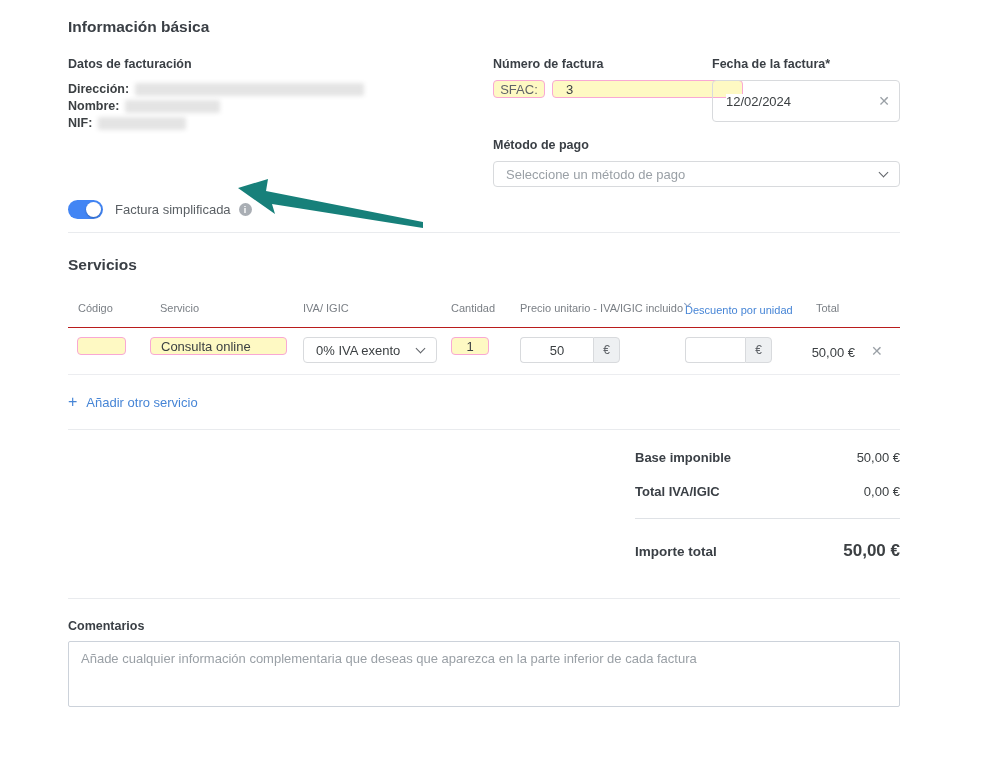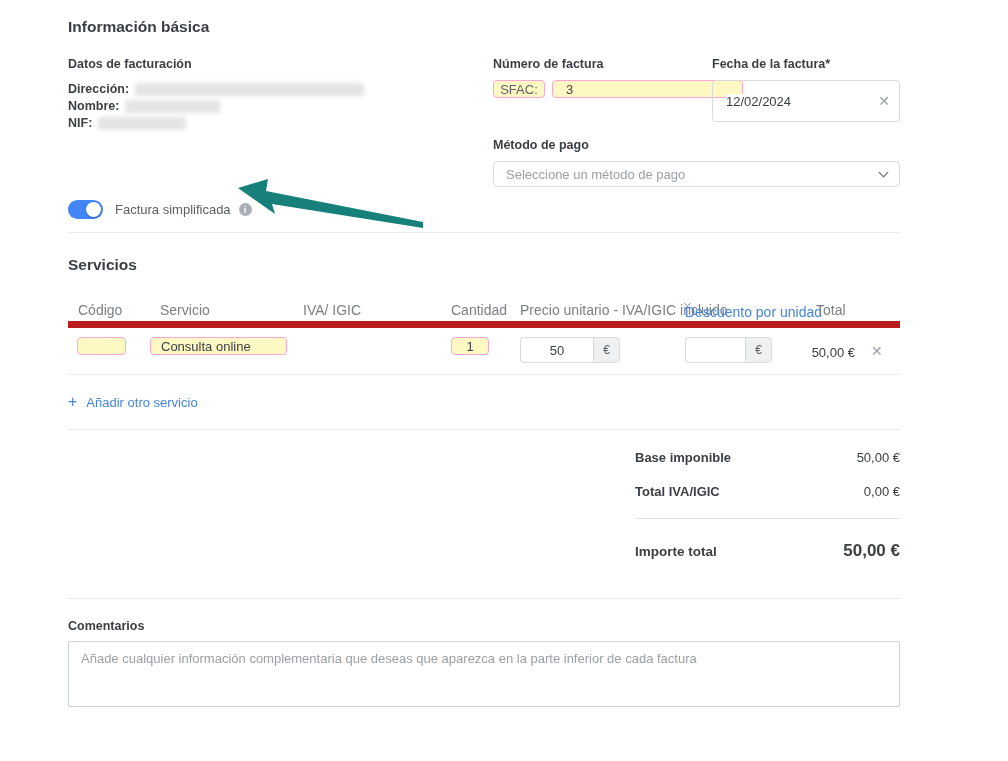--- a/index.html
+++ b/index.html
@@ -32,21 +32,21 @@
   .chev { width: 7px; height: 7px; border-right: 1.6px solid #5f6368; border-bottom: 1.6px solid #5f6368; transform: rotate(45deg); margin-top: -4px; }
 
   .toggle-row { display: flex; align-items: center; margin-top: 13px; gap: 12px; }
   .toggle { width: 35px; height: 19px; border-radius: 10px; background: #4285f4; position: relative; cursor: pointer; flex: none; }
   .toggle .knob { position: absolute; right: 2px; top: 2px; width: 15px; height: 15px; border-radius: 50%; background: #fff; box-shadow: 0 1px 2px rgba(0,0,0,.25); }
   .toggle-label { font-size: 13px; color: #5b6065; }
   .info-icon { width: 13px; height: 13px; border-radius: 50%; background: #a9aeb4; color: #fff; font-size: 9px; font-weight: bold; display: flex; align-items: center; justify-content: center; margin-left: -4px; }
   .hr { border: none; border-top: 1px solid #e9ebee; margin-top: 13px; }
 
   h2.section-title { font-size: 15.5px; font-weight: bold; margin-top: 23px; color: #3a3f45; }
-  .svc-head { position: relative; height: 28px; margin-top: 26px; border-bottom: 7px solid #b91c1c; font-size: 14px; color: #7a7f85; }
+  .svc-head { position: relative; height: 28px; margin-top: 26px; border-bottom: 1px solid #b91c1c; font-size: 11px; color: #7a7f85; }
   .svc-head span { position: absolute; top: 2px; white-space: nowrap; }
   .h-codigo { left: 10px; } .h-servicio { left: 92px; } .h-iva { left: 235px; }
   .h-cantidad { left: 383px; } .h-precio { left: 452px; }
   .h-descuento { left: 617px; color: #4685d6; display: flex; align-items: center; gap: 5px; }
   .h-total { left: 748px; }
   .chev-sm { width: 5px; height: 5px; border-right: 1.4px solid #8aa0c4; border-bottom: 1.4px solid #8aa0c4; transform: rotate(45deg); margin-top: -3px; display: inline-block; }
 
   .svc-row { position: relative; height: 47px; border-bottom: 1px solid #ecedf0; }
   .svc-row .inp, .svc-row .igroup, .svc-row .select-box { position: absolute; top: 9px; }
   .c-codigo { left: 9px; width: 49px; text-align: center; }
@@ -156,20 +156,24 @@
       <span class="h-descuento">
           <span>Descuento por unidad</span>
           <span class="chev-sm"></span>
         </span>
       <span class="h-total">Total</span>
     </div>
 
     <div class="svc-row">
       <input class="inp c-codigo" style="">
       <input class="inp c-servicio" value="Consulta online" style="">
+      <div class="select-box c-iva">
+        <span class="placeholder">0% IVA exento</span>
+        <span class="chev"></span>
+      </div>
       <input class="inp c-cantidad" value="1" style="">
       <div class="igroup g-precio">
         <input value="50" style="">
         <span class="suffix">€</span>
       </div>
       <div class="igroup g-descuento">
         <input style="">
         <span class="suffix">€</span>
       </div>
       <span class="c-total">50,00 €</span>

